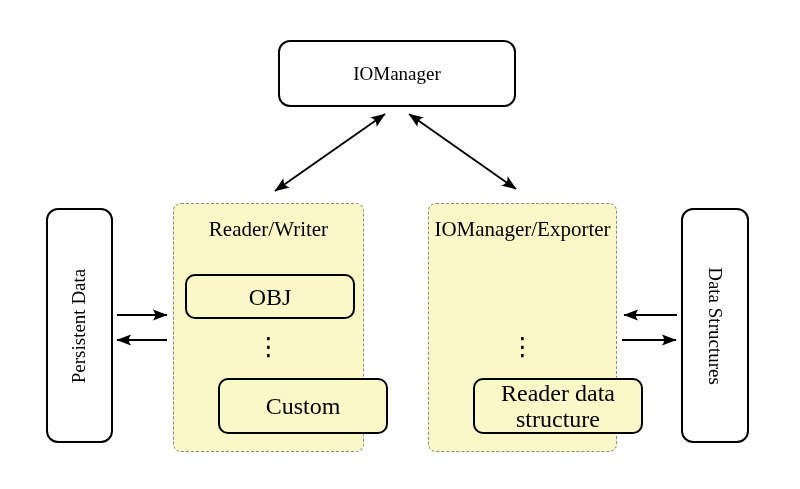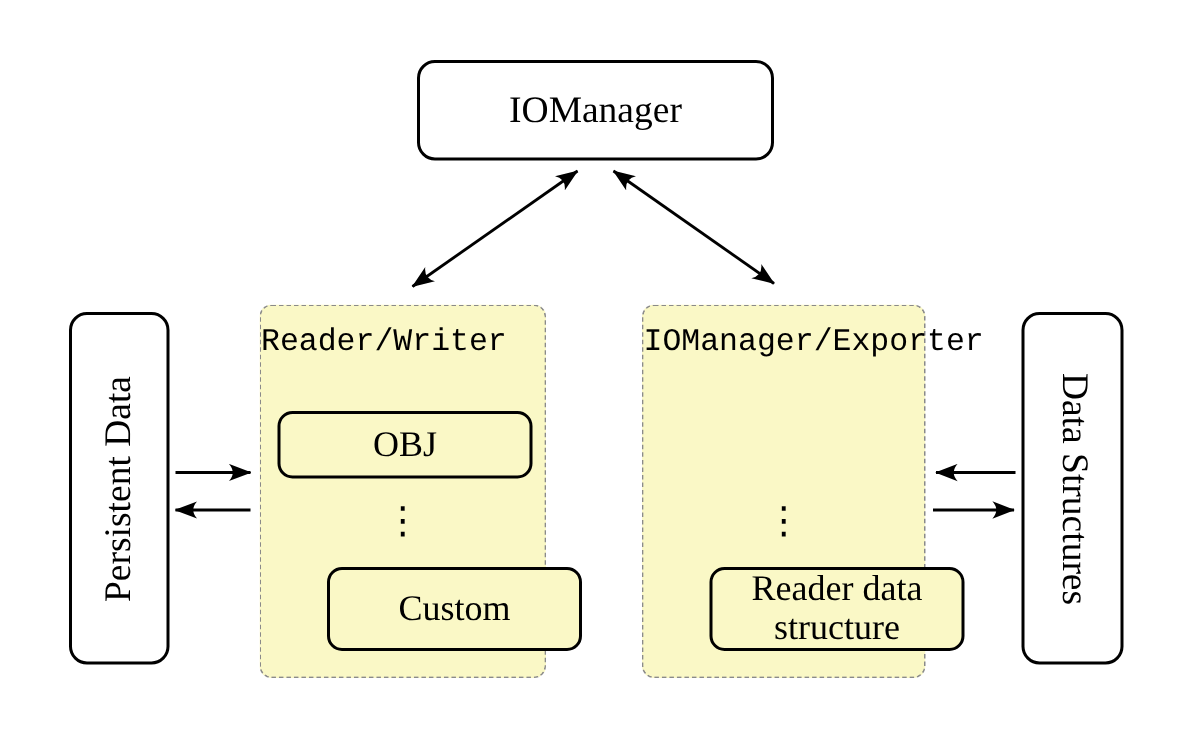--- a/index.html
+++ b/index.html
@@ -25,21 +25,21 @@
   }
   .node {
     position: absolute;
     box-sizing: border-box;
     background: #ffffff;
     border: 2.5px solid #000000;
     border-radius: 12px;
     display: flex;
     align-items: center;
     justify-content: center;
-    font-size: 25px;
+    font-size: 19px;
   }
   .node-iomanager { left: 278px; top: 40px; width: 238px; height: 67px; }
   .node-persistent { left: 46px; top: 208px; width: 67px; height: 235px; }
   .node-datastruct { left: 681px; top: 208px; width: 68px; height: 235px; }
   .vlabel-up {
     transform: rotate(-90deg);
     white-space: nowrap;
   }
   .vlabel-down {
     transform: rotate(90deg);
@@ -51,23 +51,22 @@
     background: #FAF8C6;
     border: 1.5px dashed #8A8A8A;
     border-radius: 8px;
   }
   .panel-left { left: 173px; top: 203px; width: 191px; height: 249px; }
   .panel-right { left: 428px; top: 203px; width: 189px; height: 249px; }
   .panel-title {
     position: absolute;
     left: 0; top: 13px;
     width: 100%;
-    text-align: left;
+    text-align: center;
     font-size: 21px;
-    font-family: Liberation Mono, monospace;
   }
   .inner-box {
     position: absolute;
     box-sizing: border-box;
     background: #FAF8C6;
     border: 2.5px solid #000000;
     border-radius: 10px;
     display: flex;
     flex-direction: column;
     align-items: center;

